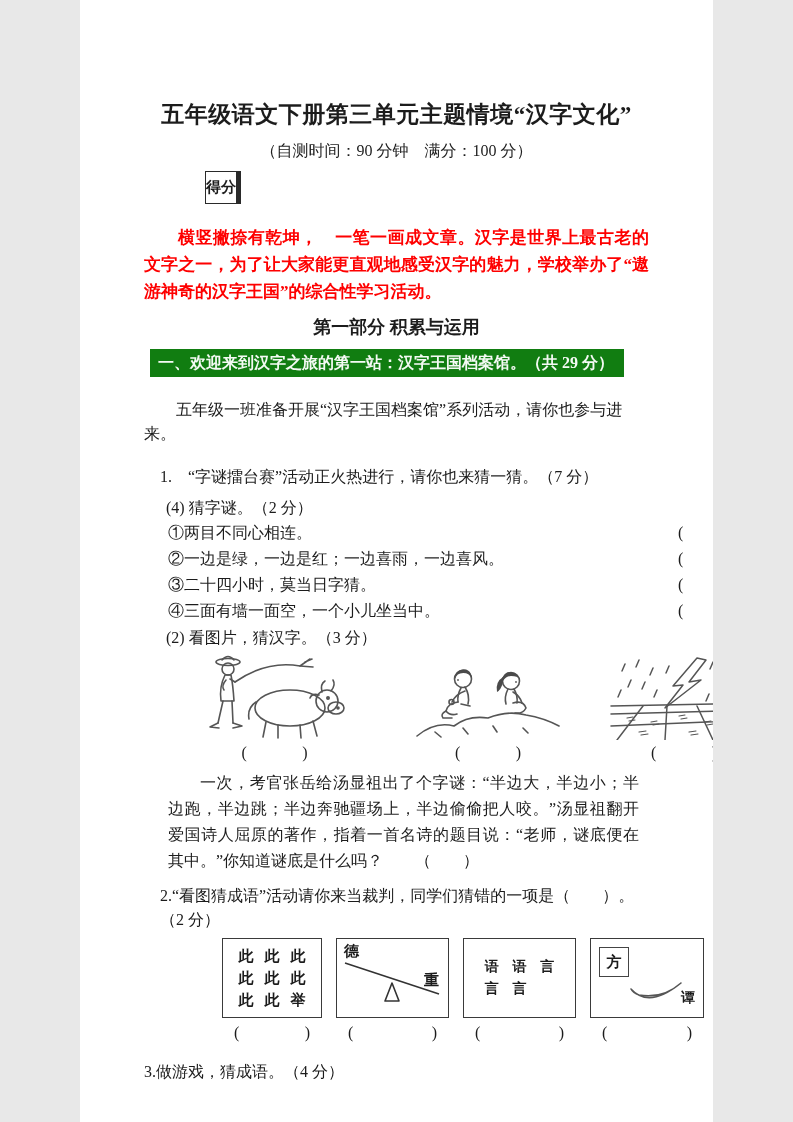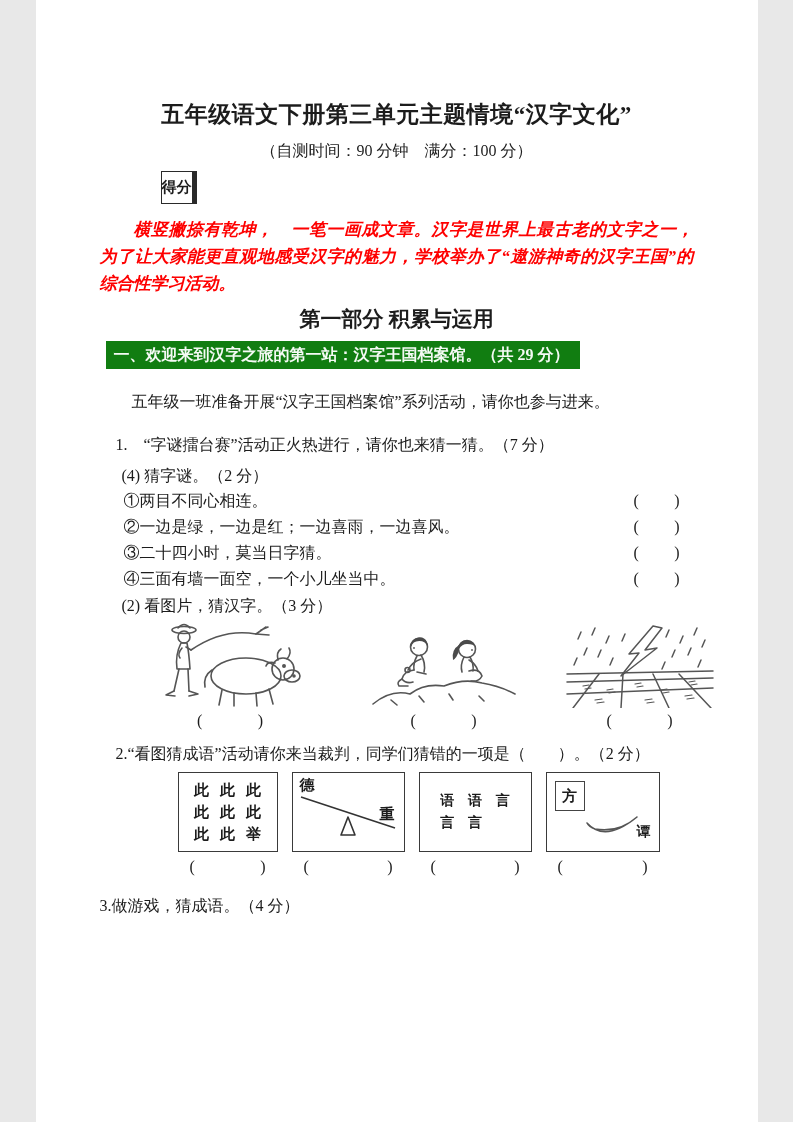--- a/index.html
+++ b/index.html
@@ -1,18 +1,18 @@
 <!DOCTYPE html>
 <html lang="zh"><head>
 <meta charset="utf-8">
 <style>
   html,body{margin:0;padding:0;background:#e8e8e8;}
   .page{
     position:relative;
-    width:722px;height:1122px;
+    width:633px;height:1122px;
     margin:0 auto;
     background:#ffffff;
     box-sizing:border-box;
     padding:0 64px;
     overflow:hidden;
     font-family:"Liberation Serif","DejaVu Serif",serif;
     color:#1c1c1c;
     font-size:16px;
   }
   .page-title{
@@ -23,25 +23,25 @@
   .exam-info{margin-top:8px;text-align:center;font-size:16px;line-height:22px;}
   table.score-table{
     border-collapse:collapse;margin:9px 0 0 61px;table-layout:fixed;
   }
   table.score-table td{
     border:1.6px solid #2a2a2a;height:31px;text-align:center;
     font-weight:bold;font-size:15px;padding:0;
   }
   .col-qn{width:80px}.col-1{width:120px}.col-2{width:120px}.col-3{width:103px}.col-total{width:112px}
   .notice{
-    margin:12px 0 0;font-size:17px;line-height:27px;
-    font-weight:bold;color:#fe0000;text-indent:2em;text-align:justify;font-style:italic;
+    margin:20px 0 0;font-size:17px;line-height:27px;
+    font-weight:bold;color:#fe0000;text-indent:2em;text-align:justify;
   }
   .part-heading{
-    margin:7px 0 0;font-size:21px;line-height:30px;font-weight:bold;text-align:center;
+    margin:7px 0 0;font-size:18px;line-height:30px;font-weight:bold;text-align:center;
   }
   .section-banner{
     margin:7px 0 0 6px;width:474px;height:28px;line-height:28px;
     background:#117d11;color:#f4faf4;font-weight:bold;font-size:16px;
     padding-left:8px;box-sizing:border-box;white-space:nowrap;
   }
   .intro-par{margin:21px 0 0;line-height:24px;text-indent:2em;}
   .q-stem{margin:19px 0 0 16px;line-height:24px;}
   .sub-label{margin:7px 0 0 22px;line-height:24px;}
   .riddle-row{
@@ -221,20 +221,21 @@
         </g>
       </svg>
       <div class="fig-caption">
           <span>(</span>
           <span>)</span>
         </div>
     </div>
   </div>
 
 
+  <p class="story">一次，考官张岳给汤显祖出了个字谜：“半边大，半边小；半边跑，半边跳；半边奔驰疆场上，半边偷偷把人咬。”汤显祖翻开爱国诗人屈原的著作，指着一首名诗的题目说：“老师，谜底便在其中。”你知道谜底是什么吗？　　（　　）</p>
 
   <div class="q2-stem">2.“看图猜成语”活动请你来当裁判，同学们猜错的一项是（　　）。（2 分）</div>
 
   <div class="idiom-boxes">
 
     <div class="idiom-item">
       <div class="pbox pbox-a">
         <span>此</span>
         <span>此</span>
         <span>此</span>

